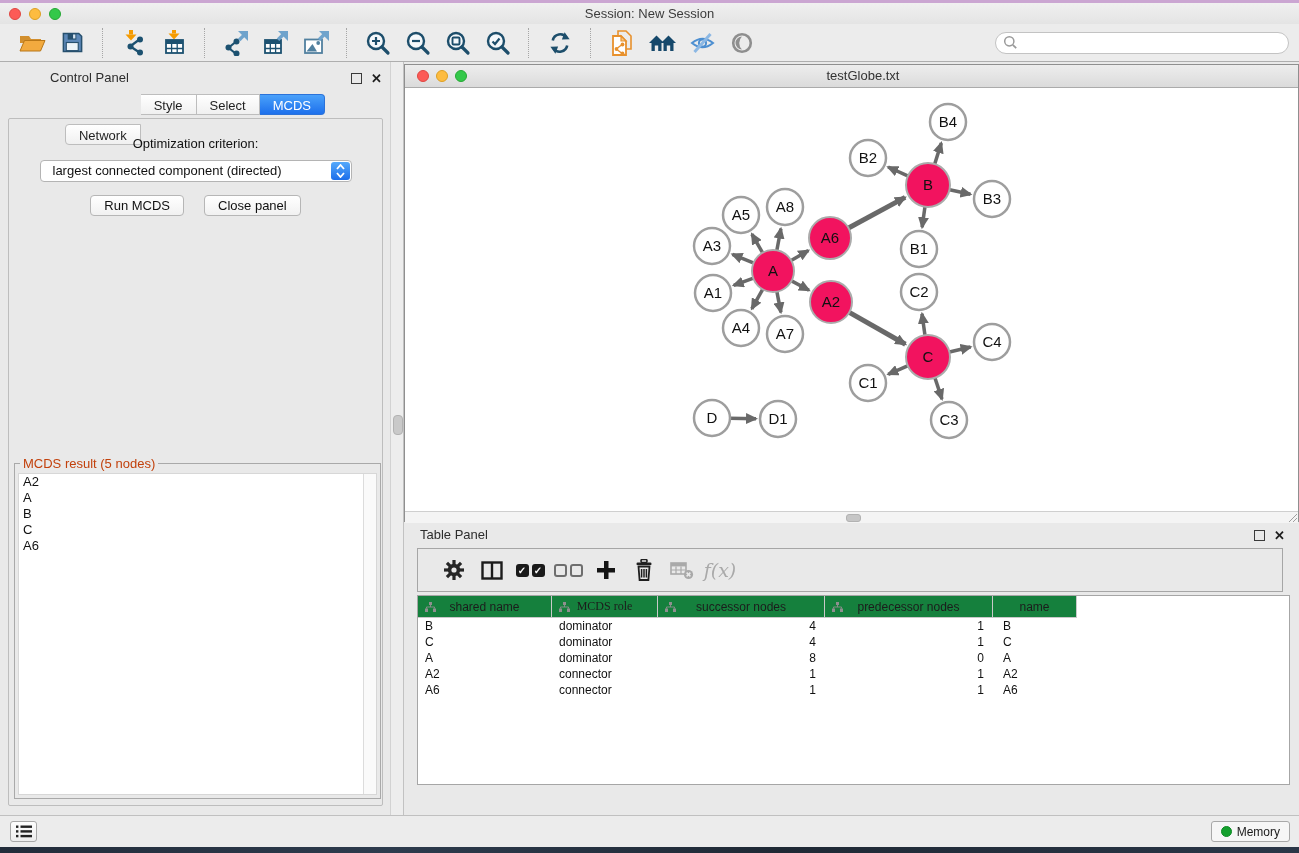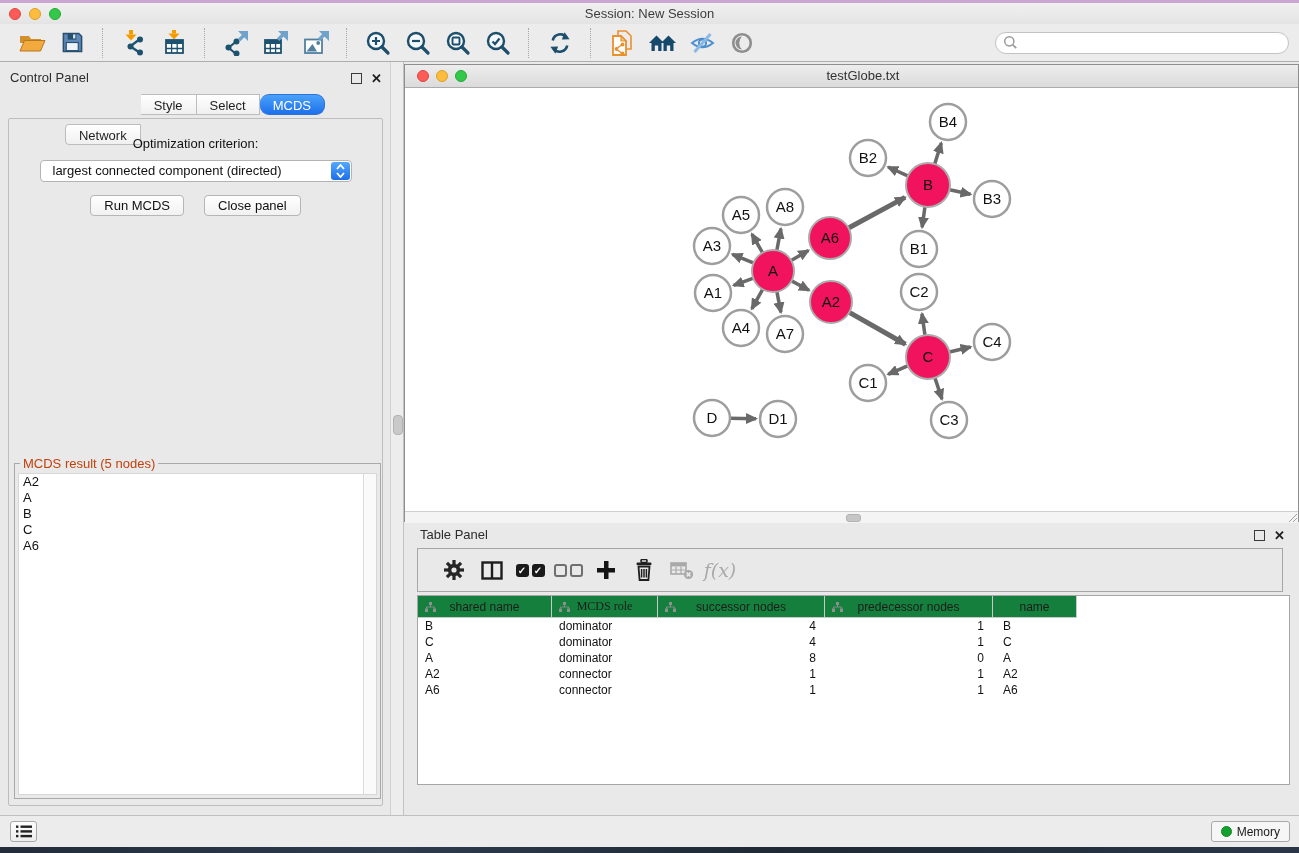--- a/index.html
+++ b/index.html
@@ -29,32 +29,32 @@
     border:1px solid #c3c3c3;border-radius:12px;display:flex;align-items:center;box-sizing:border-box;}
   .search-wrap svg{margin:0 4px 0 7px;}
   .search-input{border:none;outline:none;flex:1;height:18px;font-size:13px;background:transparent;
     font-family:"Liberation Sans",sans-serif;}
 
   
   .main{position:absolute;top:62px;left:0;right:0;bottom:38px;background:#e9e9e9;}
 
   
   .control-panel{position:absolute;left:0;top:0;bottom:0;width:390px;background:#e9e9e9;}
-  .cp-header{height:32px;position:relative;}
+  .cp-header{height:32px;position:relative;padding-left:40px;}
   .panel-title{font-size:13px;color:#2d2d2d;line-height:32px;padding-left:10px;}
   .panel-btns{position:absolute;right:8px;top:0;height:32px;display:flex;align-items:center;gap:9px;}
   .float-box{width:9px;height:9px;border:1.5px solid #3a3a3a;display:inline-block;}
   .close-x{font-size:13px;font-weight:bold;color:#1d1d1d;line-height:9px;}
 
   .seg-row{display:flex;justify-content:center;}
   .seg{background:linear-gradient(#ffffff,#f0f0f0);border:1px solid #bdbdbd;border-left:none;
     padding:0 13px;height:21px;line-height:21px;font-size:13px;color:#1f1f1f;box-sizing:border-box;}
   .seg:first-child{border-left:1px solid #bdbdbd;border-radius:4px 0 0 4px;margin-top:30px;}
   .seg:last-child{border-radius:0 4px 4px 0;}
-  .seg.sel{background:linear-gradient(#4aa1fa,#1d70ec);border-color:#2b72d9;color:#fff;border-radius:9px;}
+  .seg.sel{background:linear-gradient(#4aa1fa,#1d70ec);border-color:#2b72d9;color:#fff;}
 
   .cp-body{position:absolute;top:56px;left:8px;right:7px;bottom:9px;
     border:1px solid #bdbdbd;border-radius:2px;}
   .opt-label{margin-top:17px;text-align:center;font-size:13px;color:#111;}
   .dropdown{margin:9px auto 0;width:312px;height:22px;background:#fff;border:1px solid #b4b4b4;
     border-radius:4px;position:relative;box-sizing:border-box;}
   .dropdown .dd-text{font-size:13px;color:#111;line-height:20px;padding-left:12px;white-space:nowrap;}
   .dd-stepper{position:absolute;right:1px;top:1px;bottom:1px;width:19px;border-radius:3px;
     background:linear-gradient(#55a9fb,#1c6eea);display:flex;flex-direction:column;
     align-items:center;justify-content:center;gap:2px;}

